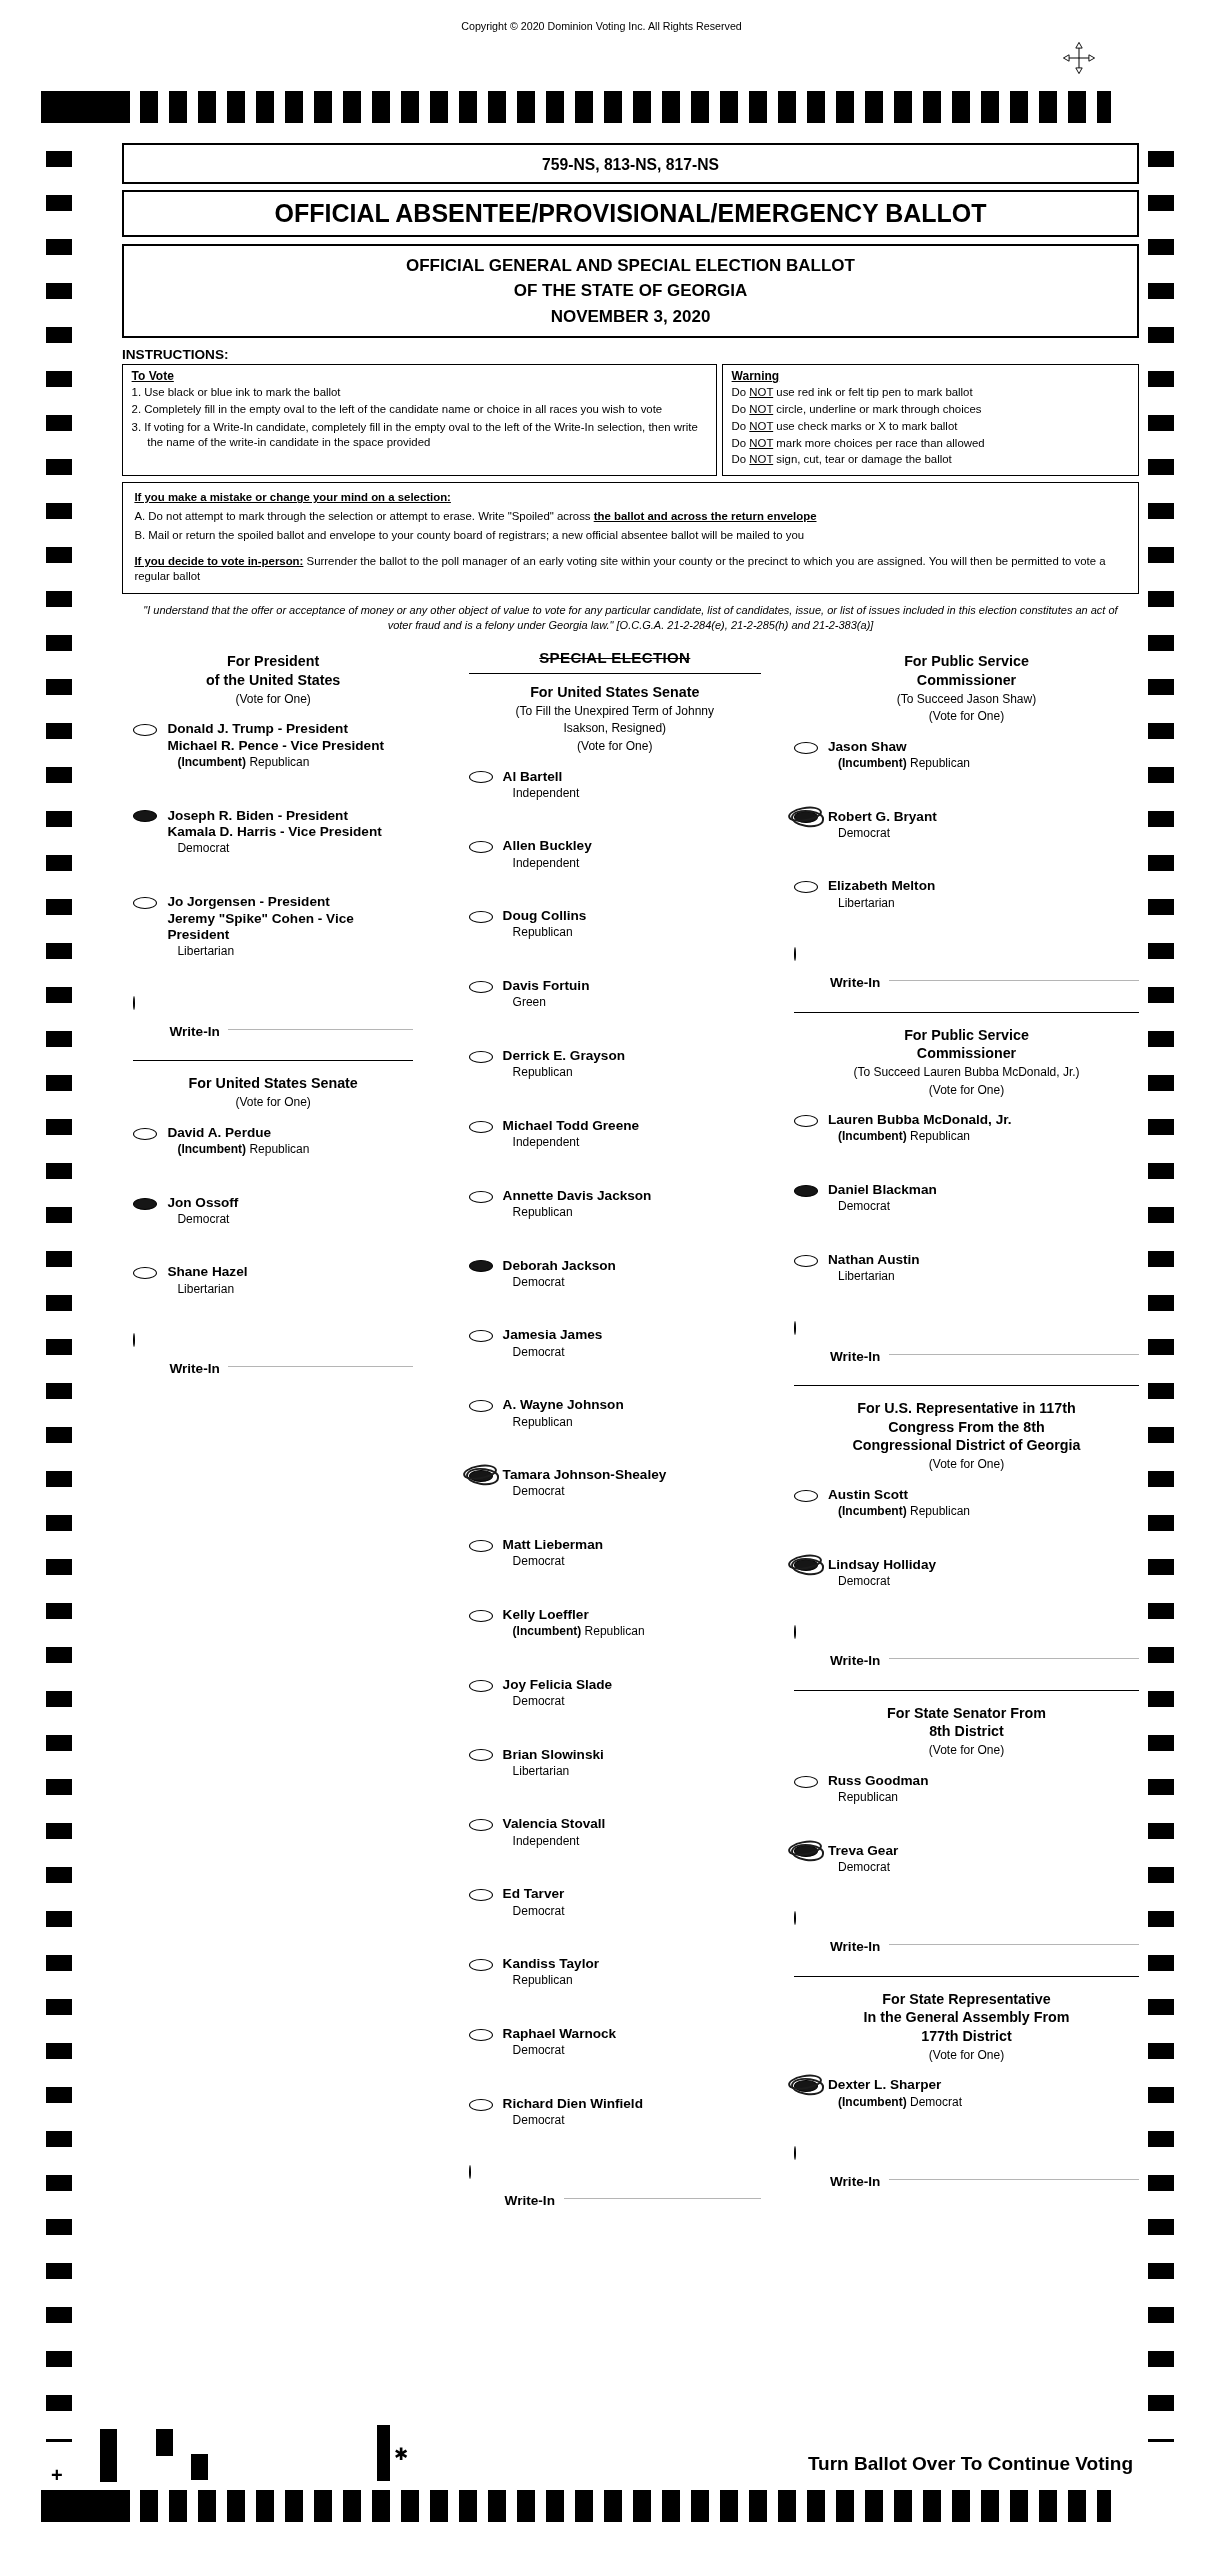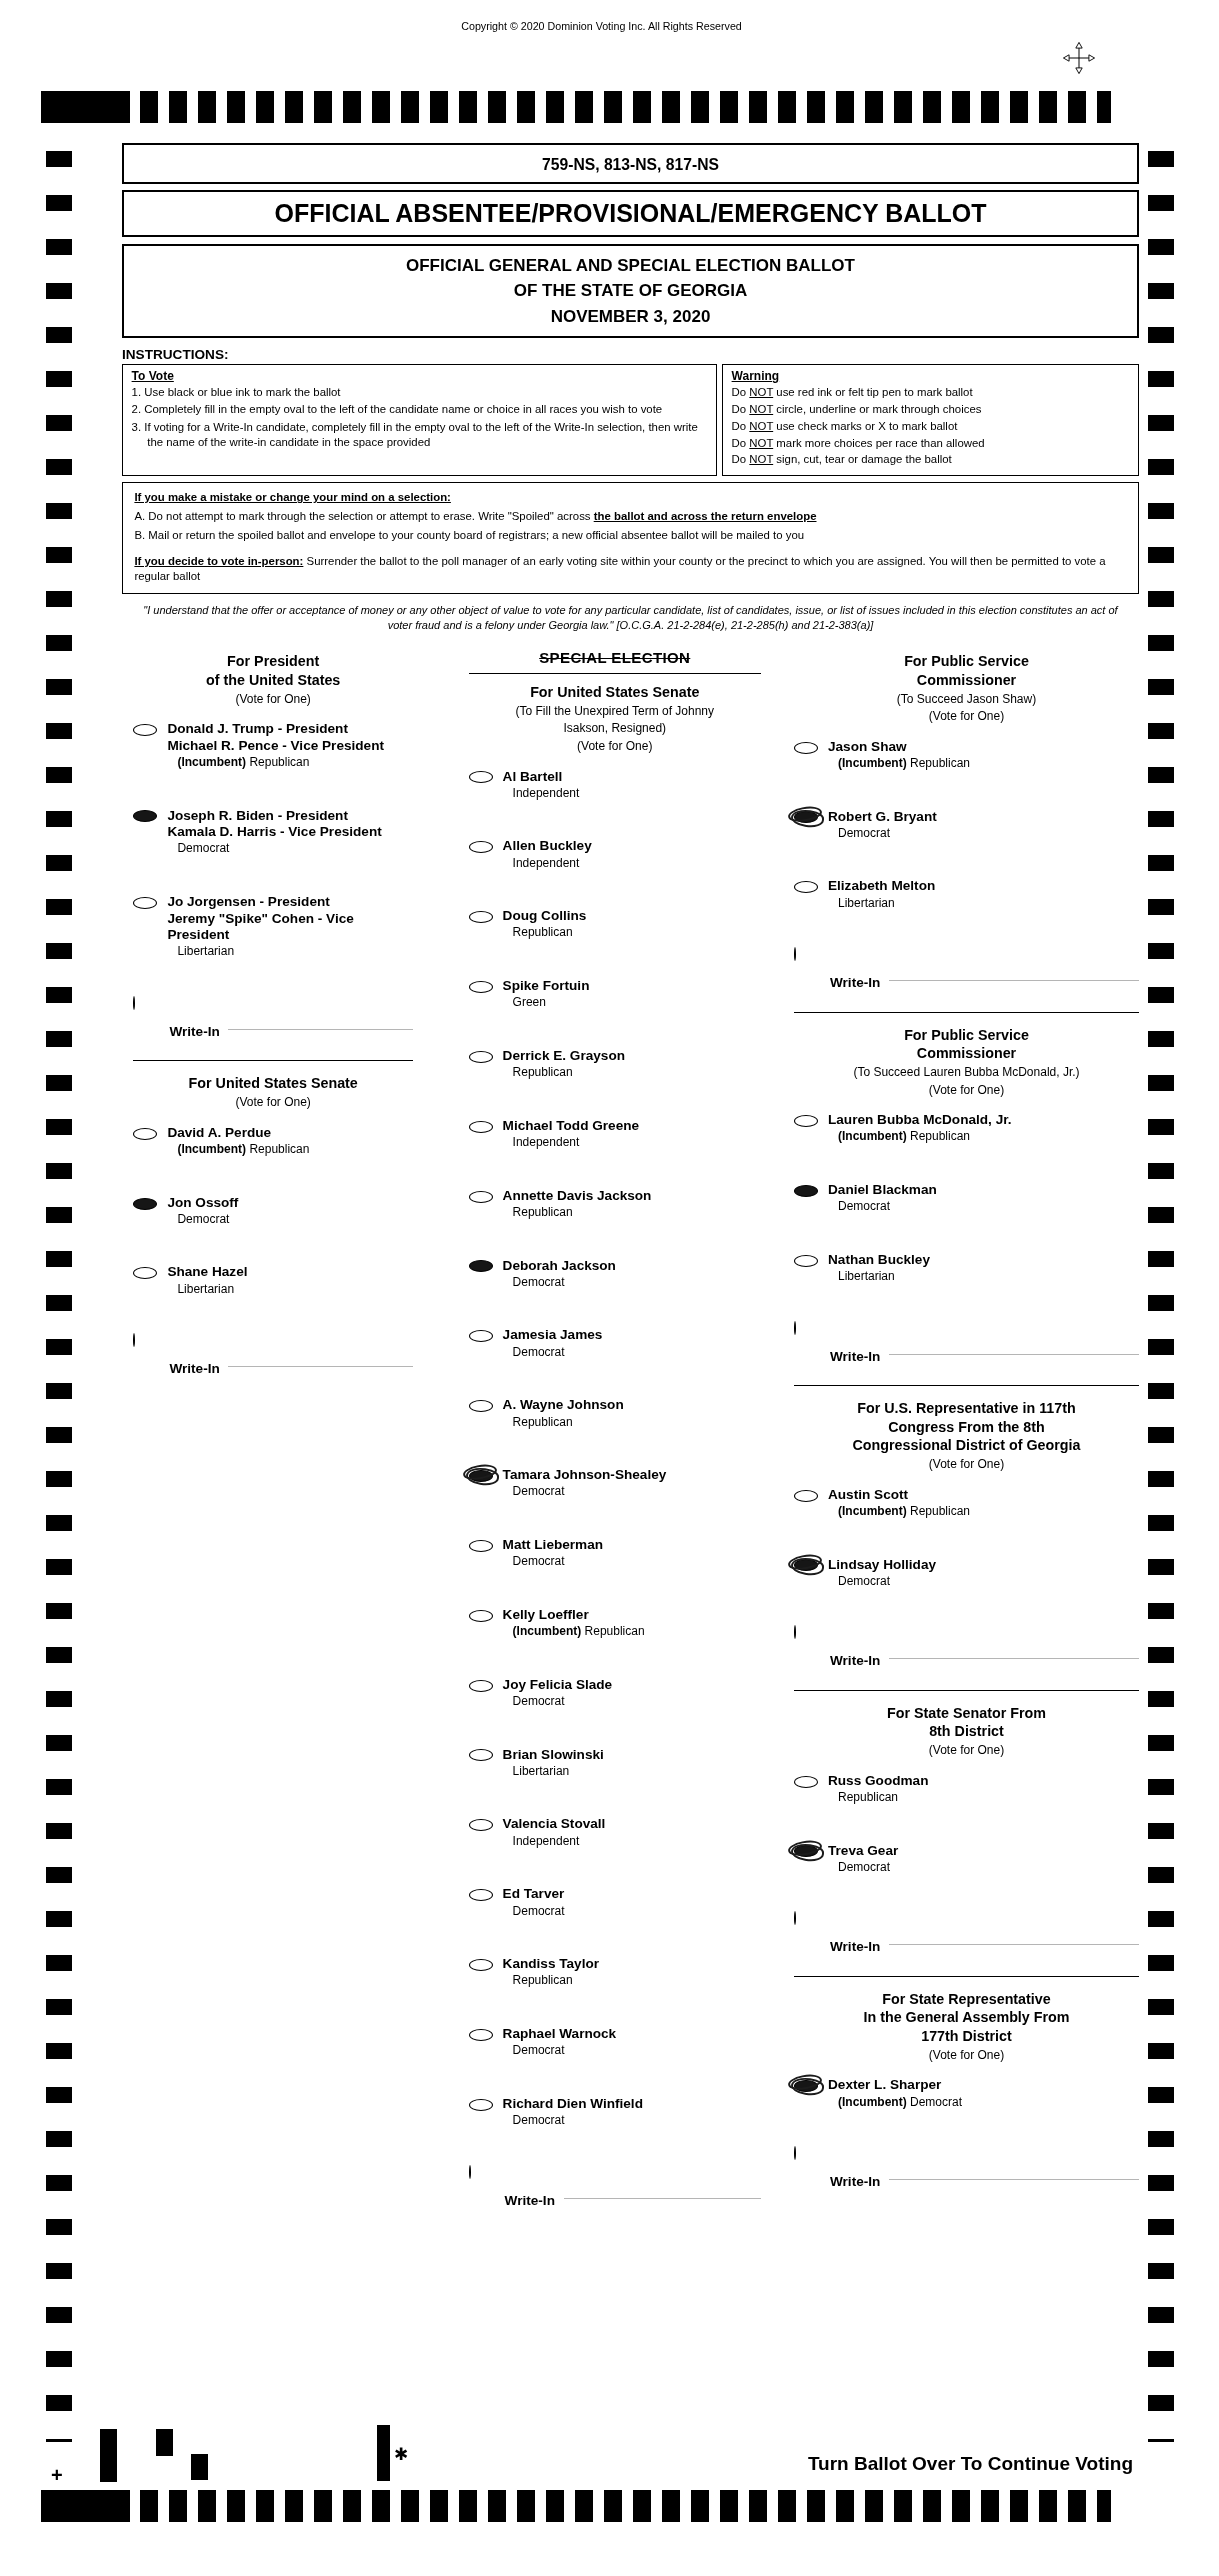--- a/index.html
+++ b/index.html
@@ -244,21 +244,21 @@
             <div class="cand">
               <span class="oval"></span>
               <div class="cand-text">
                 <div class="cand-name">Doug Collins</div>
                 <div class="cand-party"><span>Republican</span></div>
               </div>
             </div>
             <div class="cand">
               <span class="oval"></span>
               <div class="cand-text">
-                <div class="cand-name">Spike Fortuin</div>
+                <div class="cand-name">Davis Fortuin</div>
                 <div class="cand-party"><span>Green</span></div>
               </div>
             </div>
             <div class="cand">
               <span class="oval"></span>
               <div class="cand-text">
                 <div class="cand-name">Derrick E. Grayson</div>
                 <div class="cand-party"><span>Republican</span></div>
               </div>
             </div>
@@ -426,21 +426,21 @@
             <div class="cand">
               <span class="oval filled"></span>
               <div class="cand-text">
                 <div class="cand-name">Daniel Blackman</div>
                 <div class="cand-party"><span>Democrat</span></div>
               </div>
             </div>
             <div class="cand">
               <span class="oval"></span>
               <div class="cand-text">
-                <div class="cand-name">Nathan Buckley</div>
+                <div class="cand-name">Nathan Austin</div>
                 <div class="cand-party"><span>Libertarian</span></div>
               </div>
             </div>
             <div class="writein-oval-row"><span class="oval"></span></div>
             <div class="writein-row">
               <span class="writein-label">Write-In</span>
               <span class="writein-line"></span>
             </div>
           </div>
           <div class="race race-sep">

